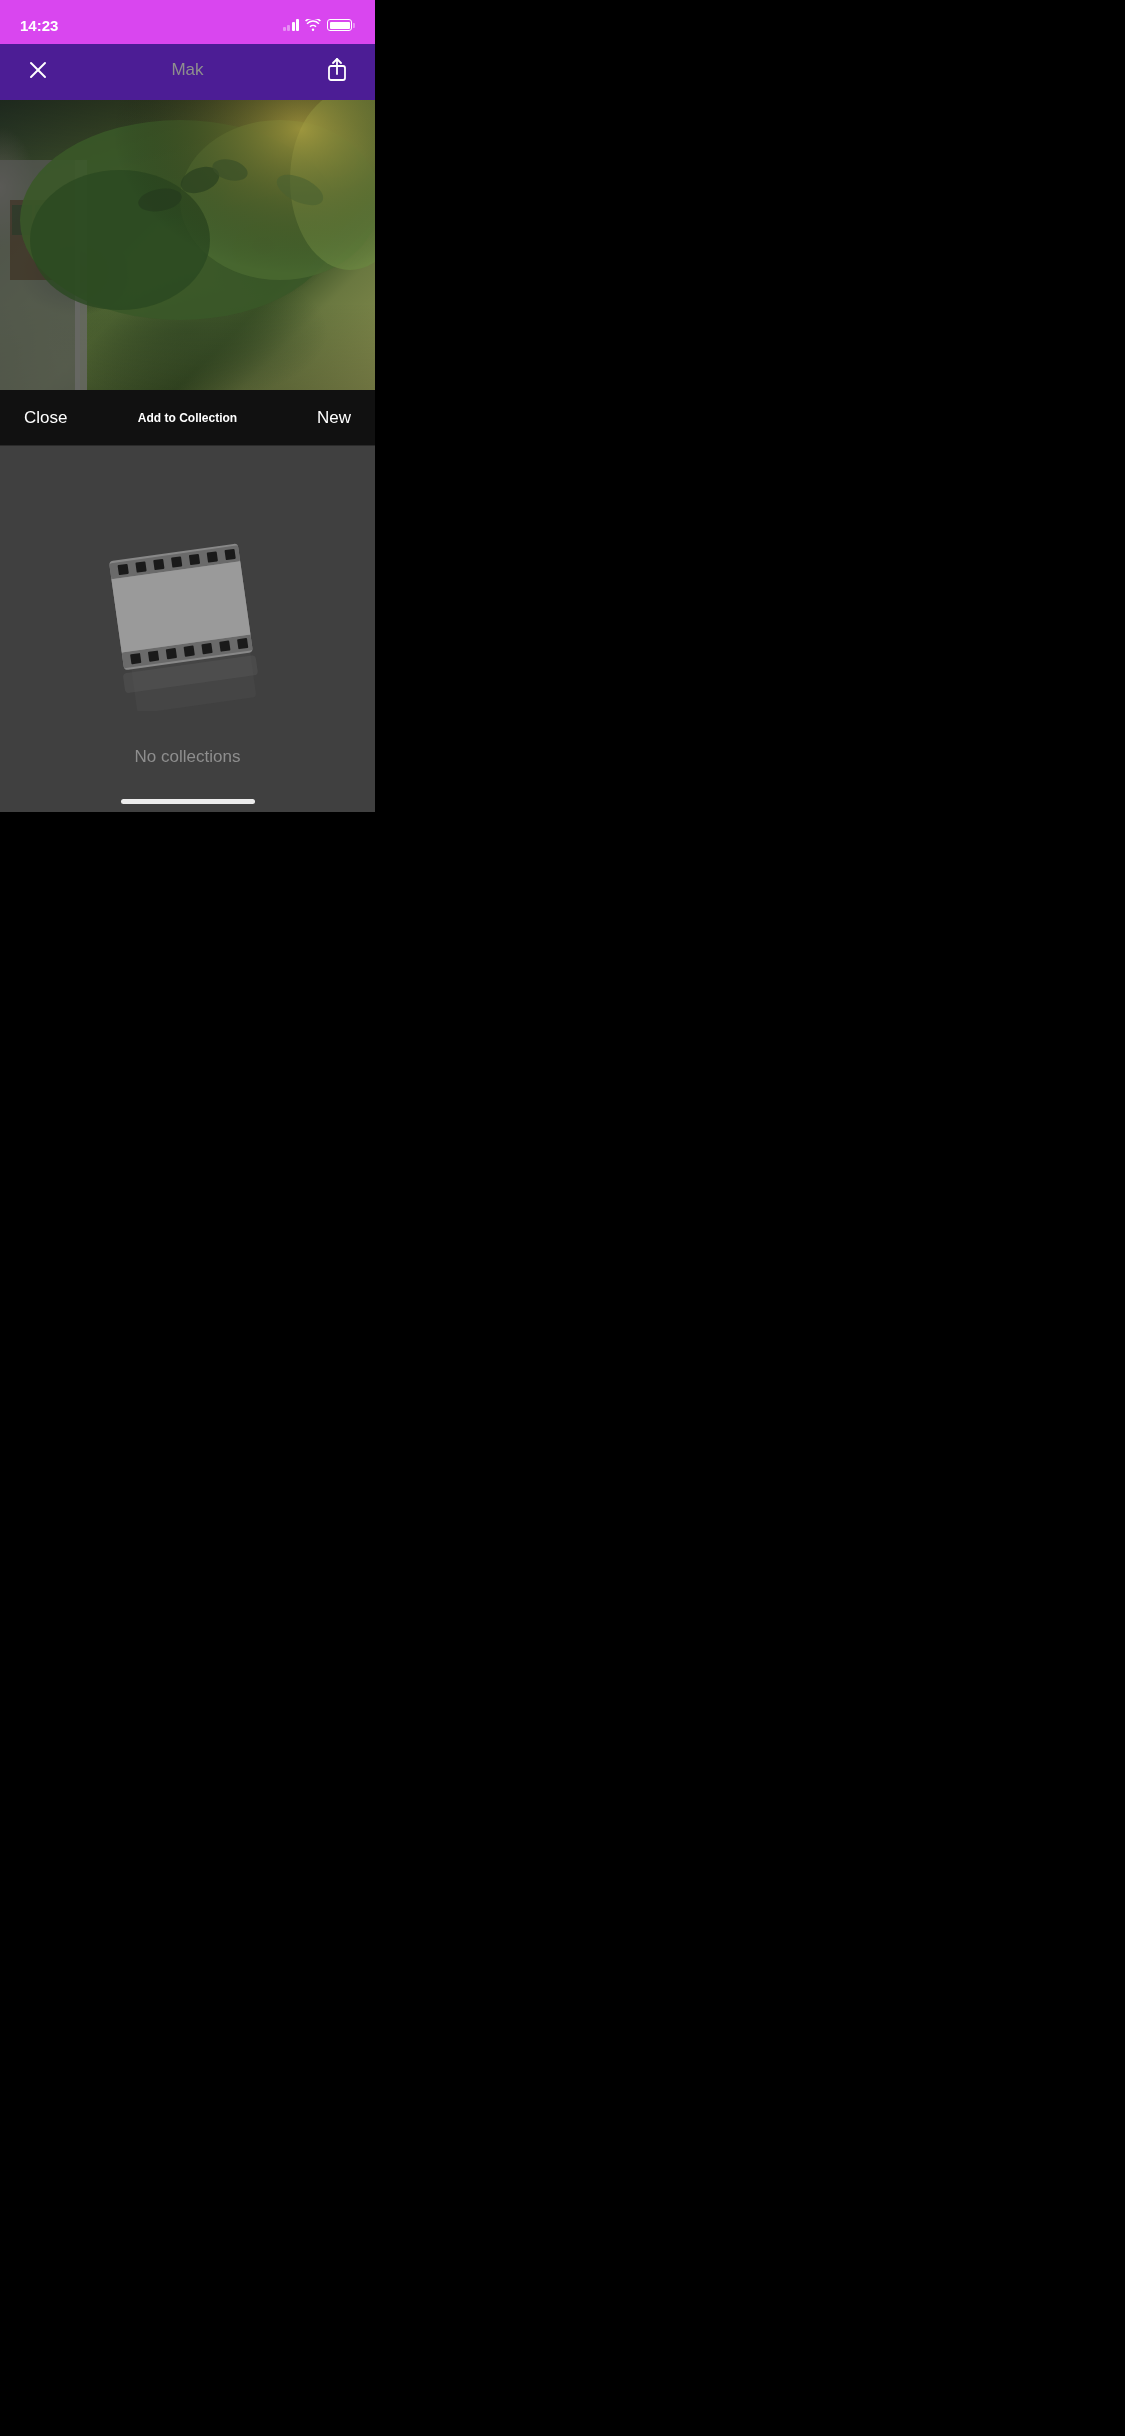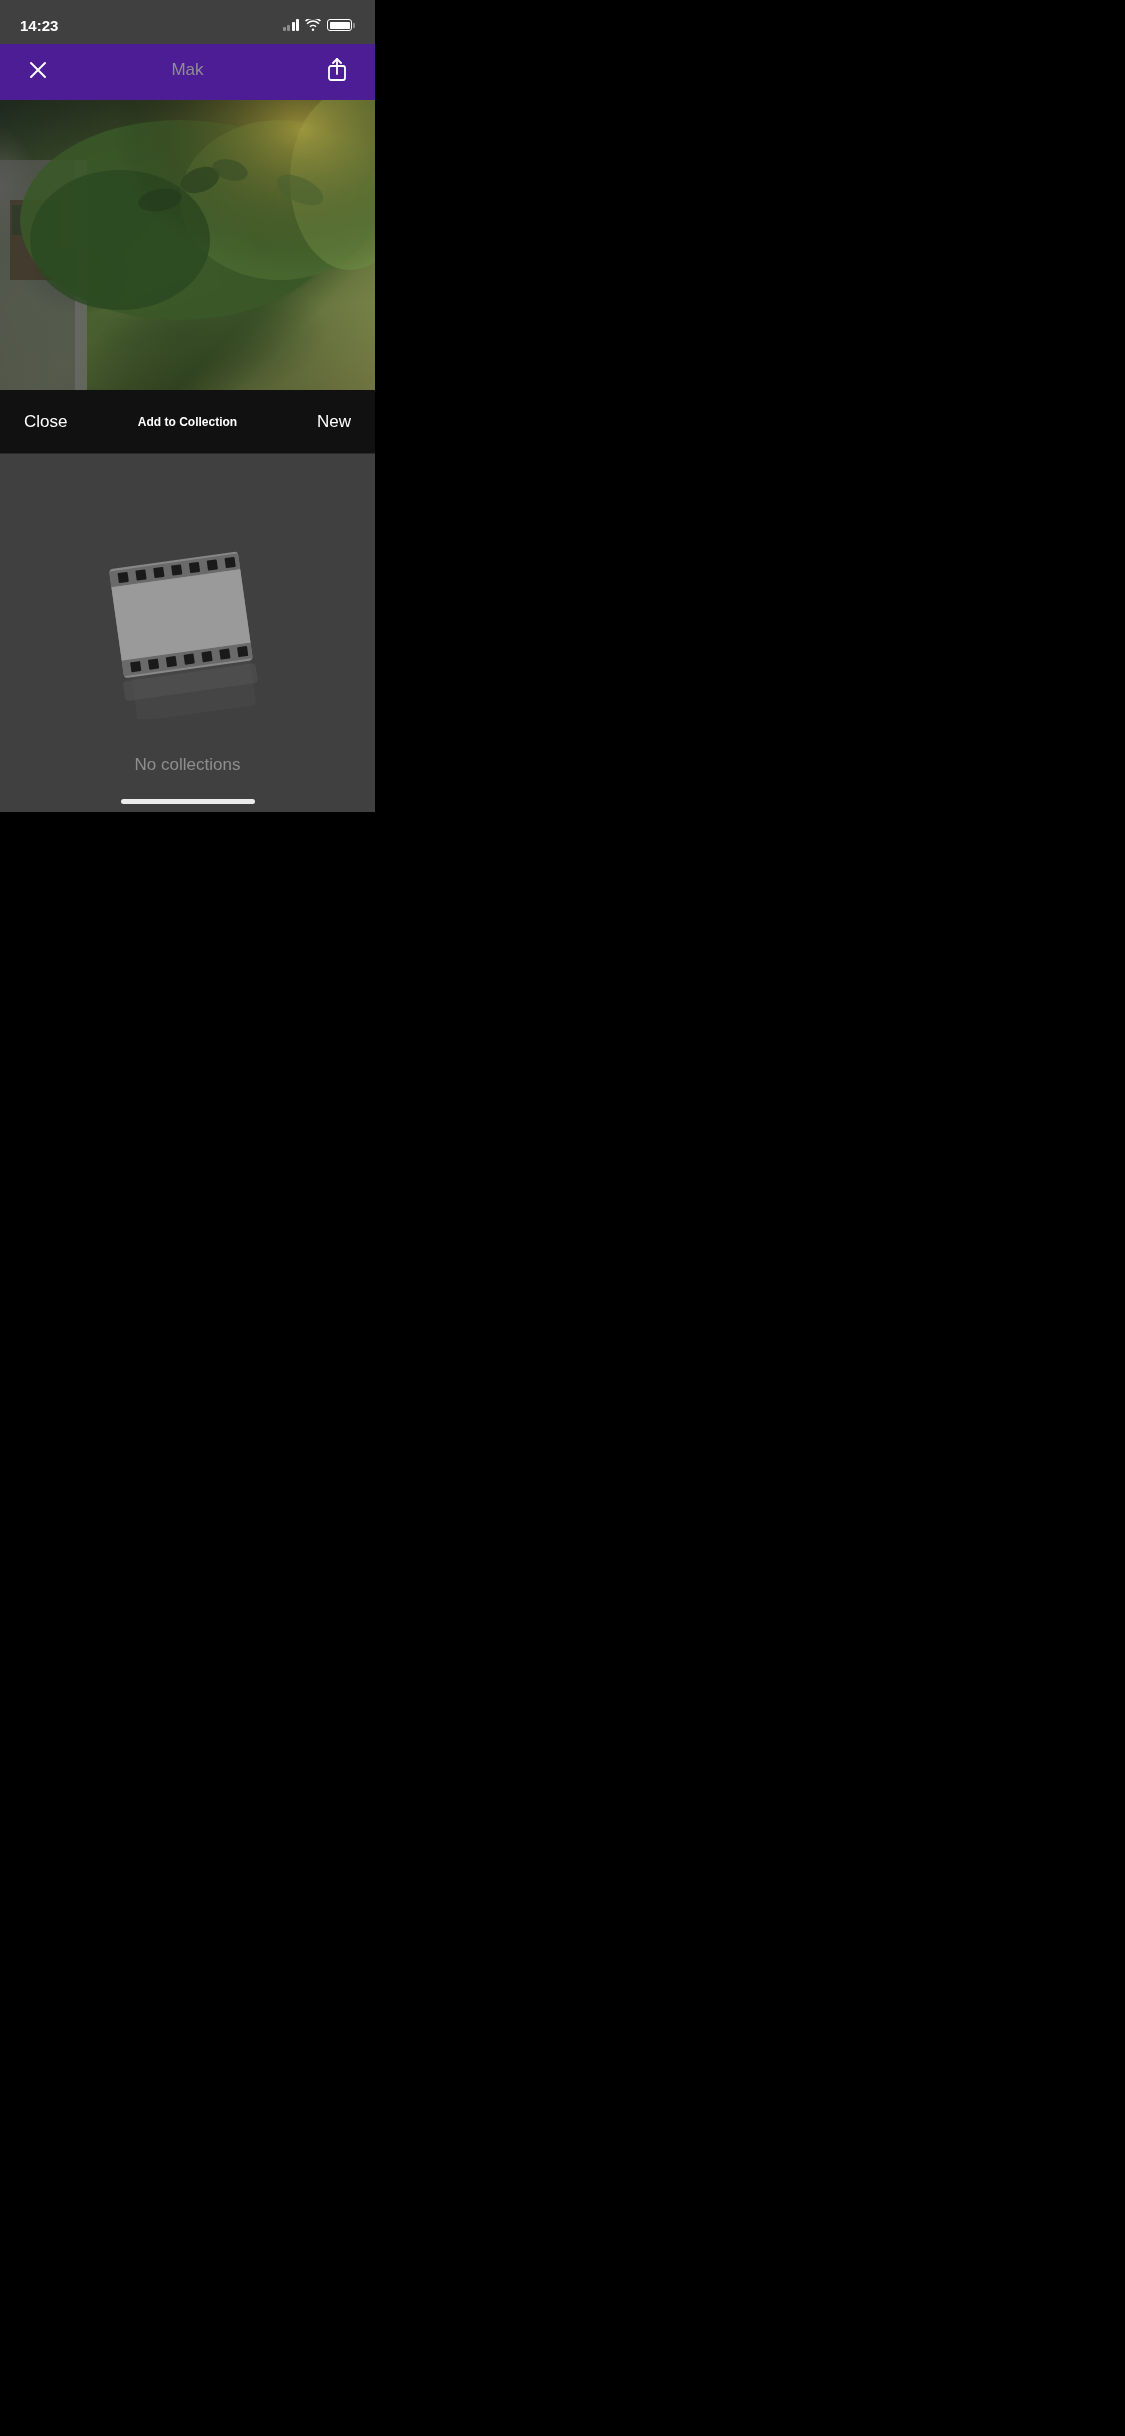--- a/index.html
+++ b/index.html
@@ -19,21 +19,21 @@
       position: relative;
     }
 
     
     .status-bar {
       display: flex;
       justify-content: space-between;
       align-items: center;
       padding: 14px 20px 8px 20px;
       height: 44px;
-      background: #404040;
+      background: #d946ef;
       position: relative;
       z-index: 10;
     }
 
     .status-time {
       font-size: 15px;
       font-weight: 600;
       color: #fff;
     }
 
@@ -176,21 +176,21 @@
         linear-gradient(to bottom, rgba(0,0,0,0.3) 0%, transparent 30%),
         linear-gradient(to top, rgba(0,0,0,0.2) 0%, transparent 30%);
     }
 
     
     .bottom-toolbar {
       display: flex;
       justify-content: space-between;
       align-items: center;
       padding: 0 24px;
-      height: 64px;
+      height: 56px;
       background: #111;
       border-bottom: 0.5px solid #2a2a2a;
     }
 
     .toolbar-btn {
       font-size: 17px;
       font-weight: 400;
       color: #fff;
       cursor: pointer;
       padding: 8px 0;

